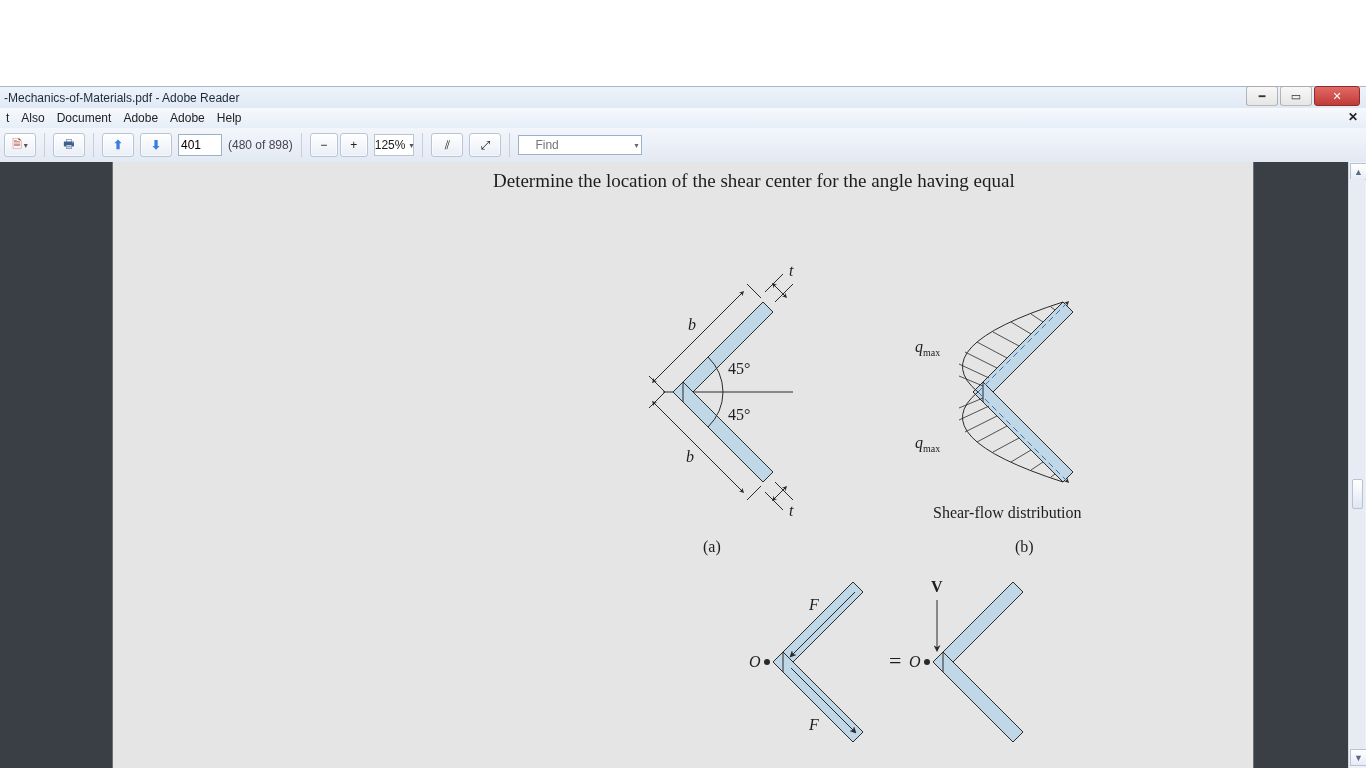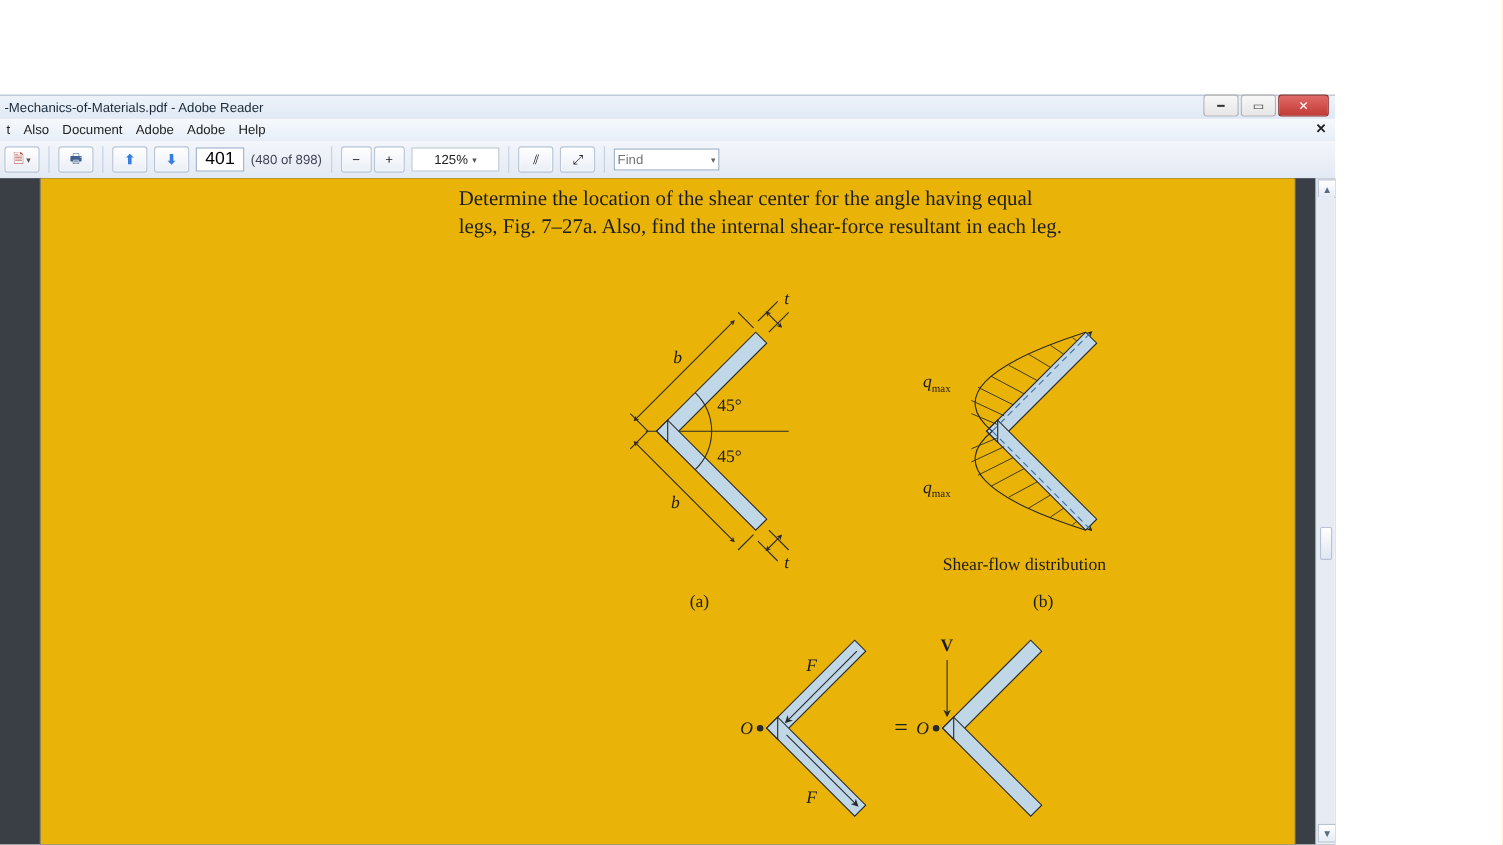--- a/index.html
+++ b/index.html
@@ -1,16 +1,16 @@
 <!DOCTYPE html>
 <html><head>
 <meta charset="utf-8">
 <style>
   html, body { margin: 0; padding: 0; font-family: "Segoe UI", Tahoma, sans-serif; background: #fff; }
-  .screen { width: 1214px; height: 768px; position: relative; overflow: hidden; background: #fff; }
+  .screen { width: 1366px; height: 768px; position: relative; overflow: hidden; background: #fff; }
 
   
   .titlebar {
     position: absolute; left: 0; right: 0; top: 86px; height: 22px;
     background: linear-gradient(#eef3fa, #dfe8f4);
     border-top: 1px solid #a8b8cc; border-bottom: 1px solid #cbd6e5;
     display: flex; align-items: center; font-size: 12px; color: #1b2a3a;
   }
   .titlebar .title { padding-left: 4px; white-space: nowrap; overflow: hidden; text-overflow: ellipsis; flex: 1; }
   .win-controls { position: absolute; right: 6px; top: -1px; display: flex; gap: 2px; }
@@ -42,42 +42,42 @@
   }
   .tbtn {
     height: 22px; min-width: 22px; border: 1px solid #b9c5d6; border-radius: 3px;
     background: linear-gradient(#fff, #e9eef6);
     display:flex; align-items:center; justify-content:center;
     padding: 0 4px; box-shadow: inset 0 0 0 1px rgba(255,255,255,0.6);
   }
   .tdrop::after { content:" \25BE"; font-size:8px; margin-left:2px; color:#555; }
   .sep { width:1px; height:24px; background:#c4cfdf; margin:0 2px; }
   .toolbar input.pnum {
-    width: 38px; height: 18px; border: 1px solid #9bb0c9; background:#fff; text-align:center; font-size:16px;
+    width: 38px; height: 18px; border: 1px solid #9bb0c9; background:#fff; text-align:left; font-size:12px;
   }
   .toolbar .pages { color:#445; }
   .toolbar input.find {
-    width: 90px; height: 18px; border: 1px solid #9bb0c9; background:#fff; padding:0 2px; font-size:12px; color:#888;
+    width: 90px; height: 18px; border: 1px solid #9bb0c9; background:#fff; padding:0 16px; font-size:12px; color:#888;
   }
   .icon-save { color:#b53b2c; }
   .icon-print { color:#3f5f8f; }
   .icon-up { color:#3a7de0; font-weight:bold; }
   .icon-down { color:#3a7de0; font-weight:bold; }
   .zoom-pill { display:flex; align-items:center; gap:2px; }
   .zoom-pill .tbtn { min-width:18px; }
-  .zoom-val { padding:0 20px; border:1px solid #b9c5d6; height:20px; display:flex; align-items:center; background:#fff; }
+  .zoom-val { padding:0 0; border:1px solid #b9c5d6; height:20px; display:flex; align-items:center; background:#fff; }
   .zoom-val::after { content:" \25BE"; font-size:8px; margin-left:4px; color:#555; }
 
   
   .doc-area {
     position: absolute; left: 0; right: 0; top: 162px; bottom: 0;
     background: #3a3f46; display:flex; justify-content:center; overflow:hidden;
   }
   .page {
-    width: 1140px; height: 100%; background: #eab308; position: relative;
+    width: 1140px; height: 100%; background: #e5e5e5; position: relative;
     box-shadow: 0 0 0 1px #6b7079;
   }
   
   .vscroll { position:absolute; right:0; top:162px; bottom:0; width:17px; background:#eef1f6; border-left:1px solid #cfd6e2; }
   .vscroll .arrow { width:15px; height:15px; margin:1px; border:1px solid #b7c3d4; background:linear-gradient(#fff,#e6ecf5); display:flex; align-items:center; justify-content:center; font-size:9px; color:#5a6b85; }
   .vscroll .track { position:absolute; top:17px; bottom:17px; left:1px; right:1px; background:#e7ecf4; }
   .vscroll .thumb { position:absolute; left:2px; right:2px; top:300px; height:28px; border:1px solid #b7c3d4; border-radius:2px; background:linear-gradient(#fff,#e0e7f2); }
   .vscroll .arrow.bottom { position:absolute; bottom:1px; }
 
   
@@ -166,21 +166,20 @@
       </div>
     <div class="sep"></div>
     <input class="find" placeholder="Find" style="">
     <span style="font-size:8px;color:#666;margin-left:-14px;">▾</span>
   </div>
 
   <div class="doc-area">
     <div class="page">
       <div class="para">
         <span>Determine the location of the shear center for the angle having equal</span><br>
-        <span>legs, Fig. 7–27a. Also, find the internal shear-force resultant in each leg.</span>
       </div>
 
       <div class="figure">
         <svg viewBox="0 0 700 560">
 
           <defs>
             <marker id="ah" viewBox="0 0 10 10" refX="7" refY="5" markerWidth="7" markerHeight="7" orient="auto-start-reverse">
               <path d="M0,0 L10,5 L0,10 L3,5 z" fill="#2a2a2a"></path>
             </marker>
             <marker id="ahsm" viewBox="0 0 10 10" refX="7" refY="5" markerWidth="5" markerHeight="5" orient="auto-start-reverse">

